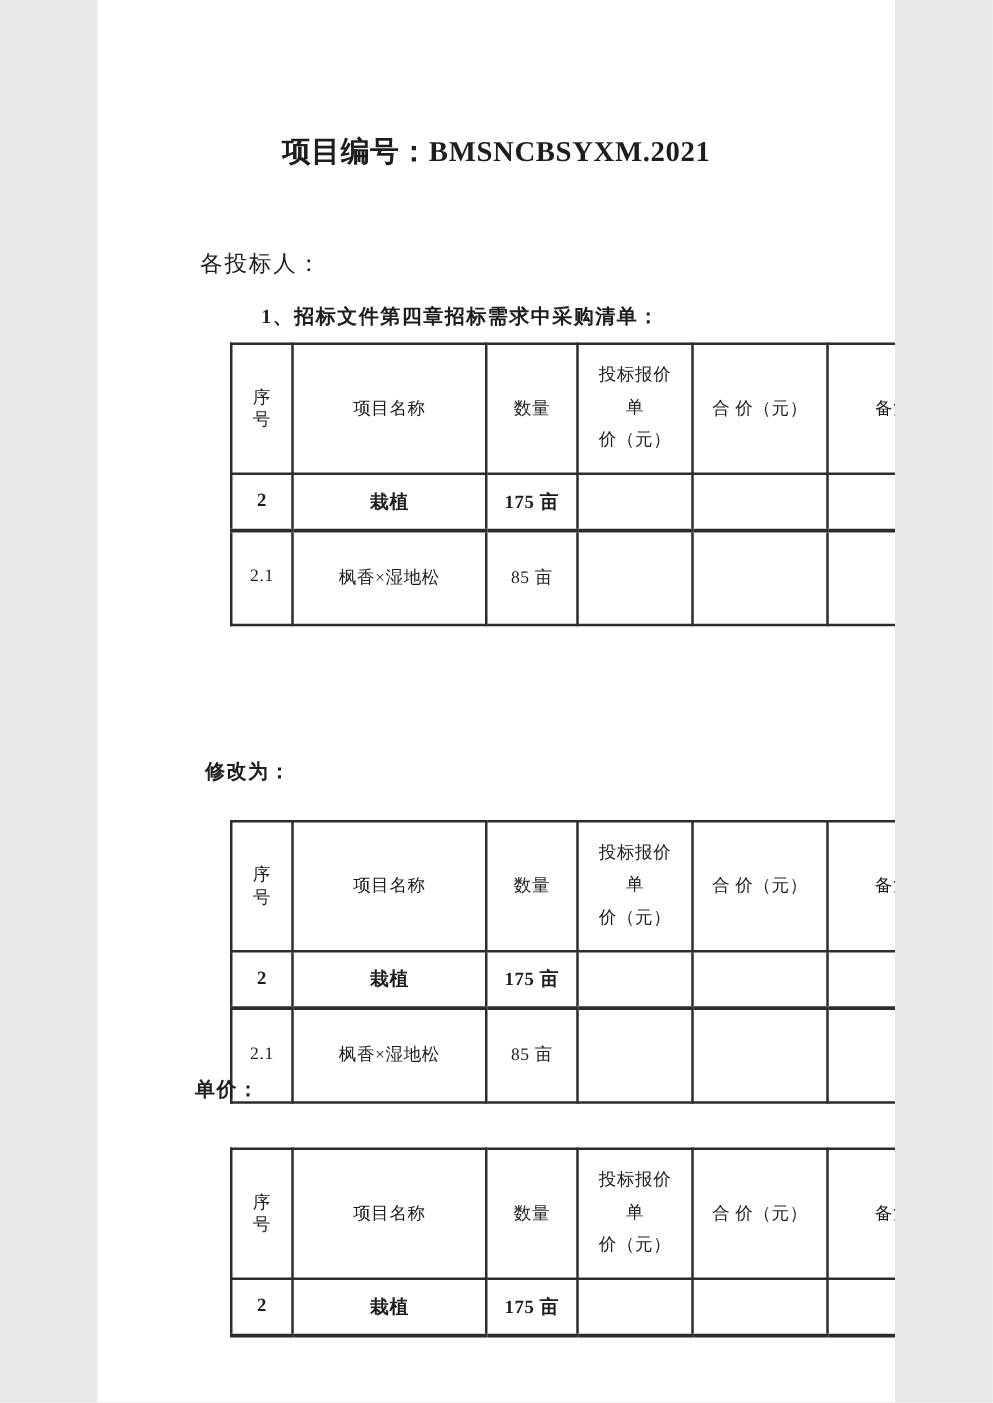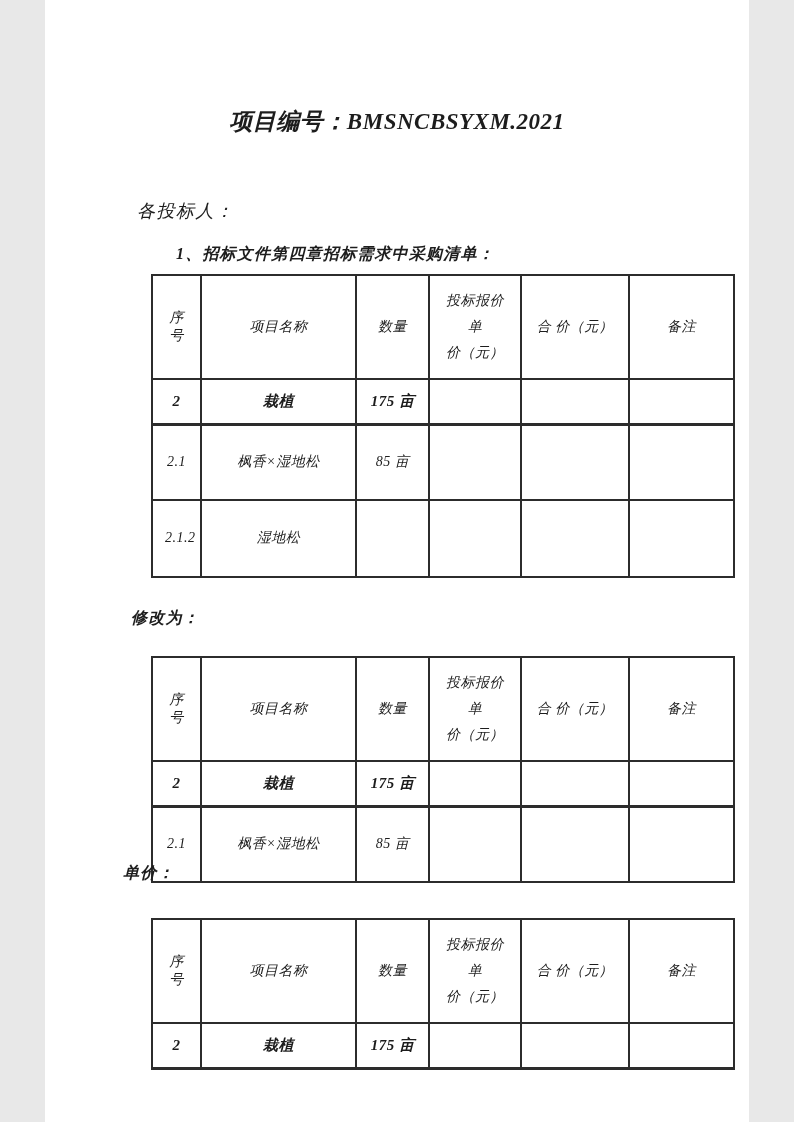--- a/index.html
+++ b/index.html
@@ -1,26 +1,26 @@
 <!DOCTYPE html>
 <html><head>
 <meta charset="utf-8">
 <style>
   html,body{margin:0;padding:0;background:#e8e8e8;}
   .page{
-    position:relative;width:704px;height:1122px;background:#ffffff;
+    position:relative;width:638px;height:1122px;background:#ffffff;
     font-family:"Liberation Serif","DejaVu Serif",serif;color:#1d1d1d;
-    overflow:hidden;margin:0 auto;font-style:italic;
+    overflow:hidden;margin:0 auto;
   }
   .abs{position:absolute;}
   .title{
     left:0;right:0;top:108px;text-align:center;
     font-size:23px;font-weight:bold;letter-spacing:0.5px;line-height:28px;
   }
-  .salutation{left:92px;top:198px;font-size:18px;letter-spacing:1.5px;line-height:26px;}
+  .salutation{left:82px;top:198px;font-size:18px;letter-spacing:1.5px;line-height:26px;}
   .heading{font-size:16px;font-weight:bold;letter-spacing:1.2px;line-height:27px;}
   .h-sec1{left:131px;top:240px;}
   .h-modified{left:86px;top:604px;}
   .h-sec2-l1{left:116px;top:857px;}
   .h-sec2-l2{left:78px;top:859px;}
 
   table.doc{
     position:absolute;left:106px;border-collapse:collapse;table-layout:fixed;
     width:582px;
   }
@@ -73,28 +73,20 @@
         <td>栽植</td>
         <td>175 亩</td>
         <td></td>
         <td></td>
         <td></td>
       </tr>
       <tr style="height:75px">
         <td>2.1</td>
         <td>枫香×湿地松</td>
         <td>85 亩</td>
-        <td></td>
-        <td></td>
-        <td></td>
-      </tr>
-      <tr style="height:77px">
-        <td>2.1.2</td>
-        <td>湿地松</td>
-        <td></td>
         <td></td>
         <td></td>
         <td></td>
       </tr>
     </tbody>
   </table>
 
   <div class="abs heading h-modified">修改为：</div>
 
   <table class="doc t2">

